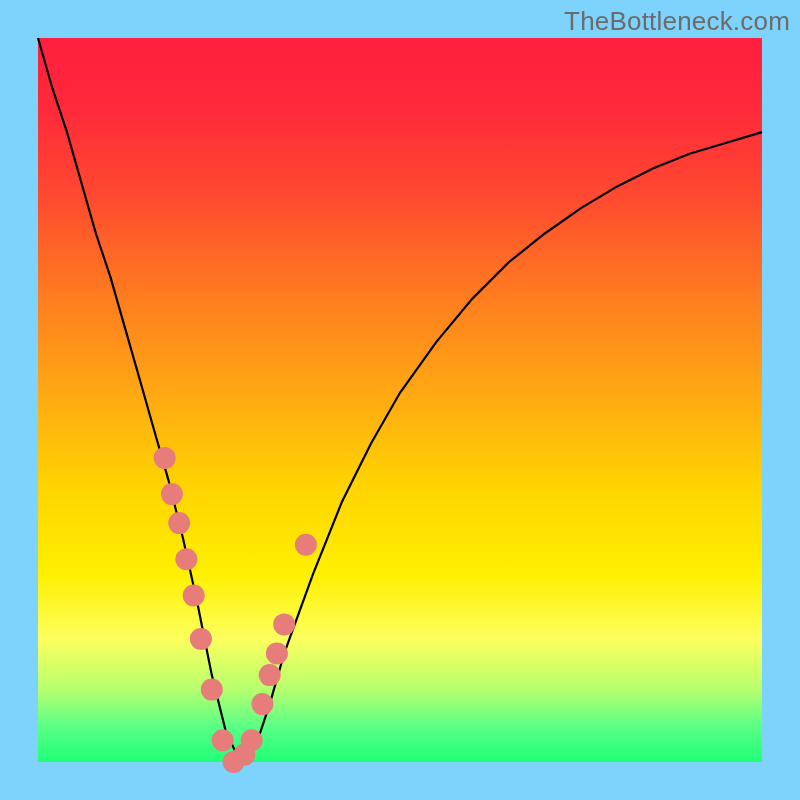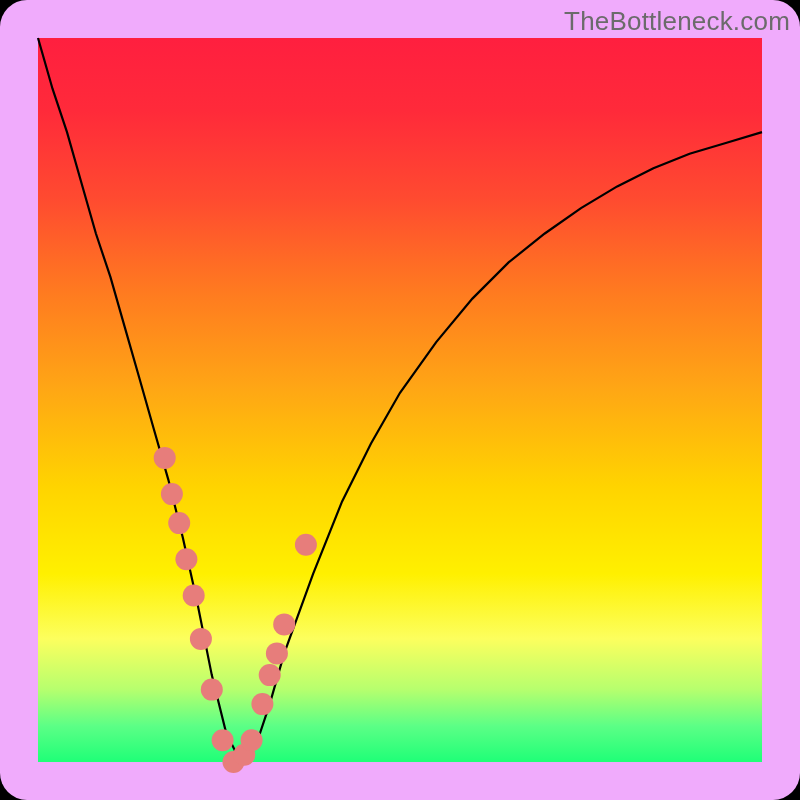--- a/index.html
+++ b/index.html
@@ -8,22 +8,21 @@
     width: 800px;
     height: 800px;
     overflow: hidden;
     background: #000;
     font-family: Arial, Helvetica, sans-serif;
   }
   .frame {
     position: relative;
     width: 800px;
     height: 800px;
-    background: #f0abfc;
-    border-radius: 27px;
+    background: #7dd3fc;
   }
   .plot-area {
     position: absolute;
     left: 38px;
     top: 38px;
     width: 724px;
     height: 724px;
     background: linear-gradient(to bottom,
       #ff1f3f 0%,
       #ff2a3a 10%,

